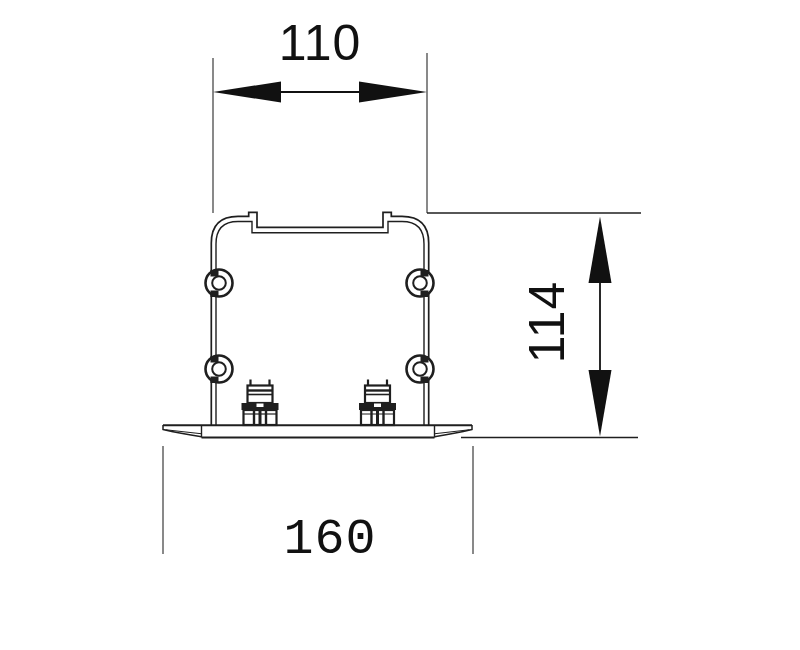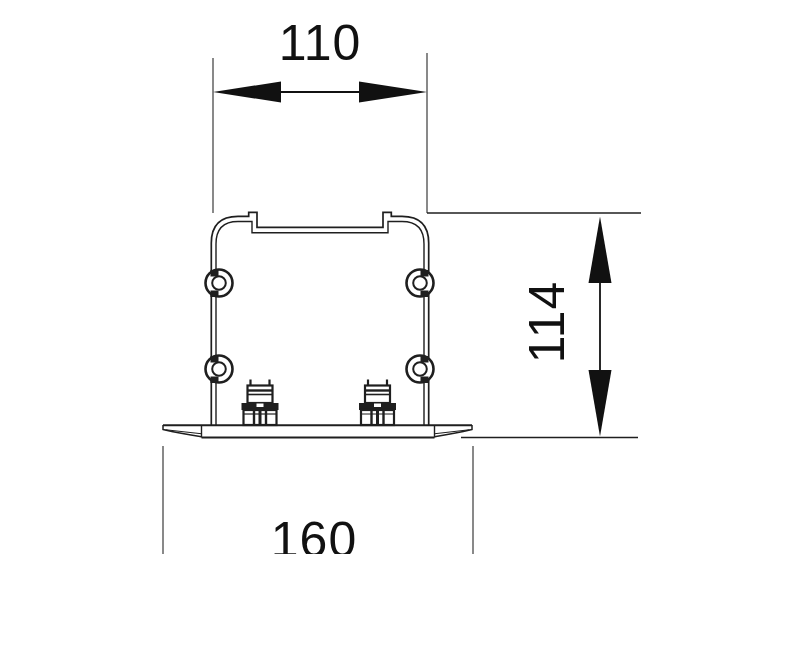--- a/index.html
+++ b/index.html
@@ -130,15 +130,15 @@
       <path class="obj" stroke-width="1.1" d="M165.5,429.8 L201.5,433.8"></path>
       <path class="obj" stroke-width="1.5" d="M472,425 L472,429.5 Q455,433.5 434.5,436.8"></path>
       <path class="obj" stroke-width="1.1" d="M469.5,429.8 L434.5,433.8"></path>
     </g>
   </svg>
 
   <div class="dim-label" style="left:238px;top:18px;width:164px;">110</div>
 
   <div class="dim-label rot" style="left:467px;top:297px;width:160px;height:50px;">114</div>
 
-  <div class="dim-label" style="left:232px;top:515px;width:164px;">160</div>
+  <div class="dim-label" style="left:248px;top:515px;width:164px;font-family:Liberation Mono, monospace;">160</div>
 
 </div>
 
 </body></html>

